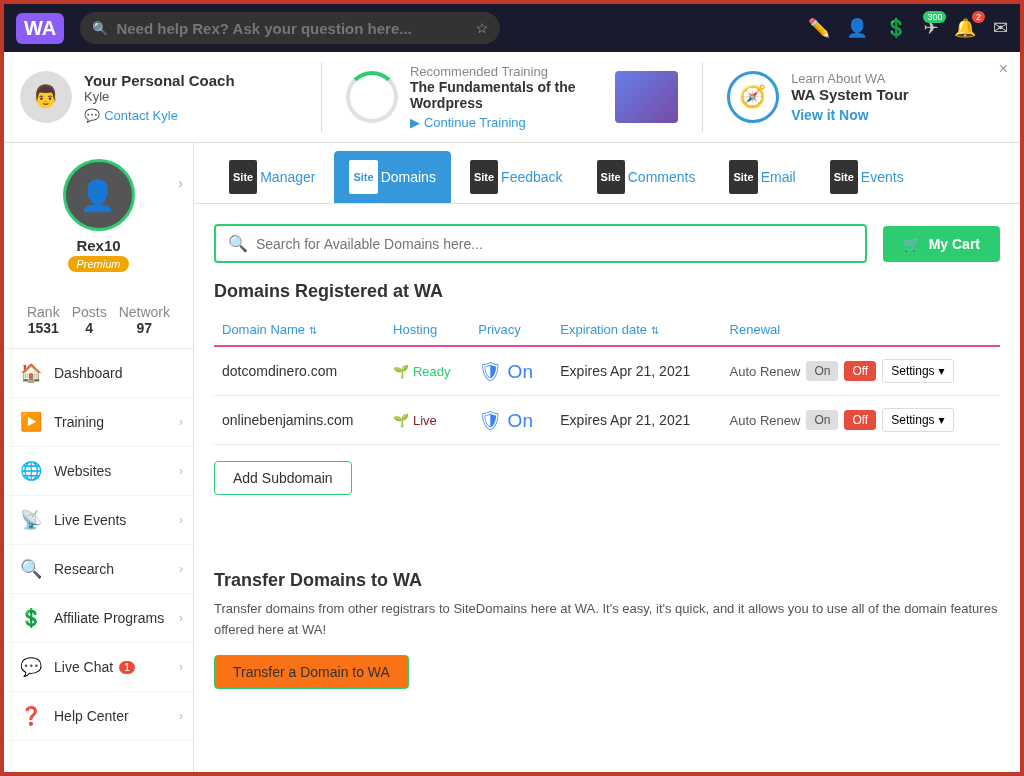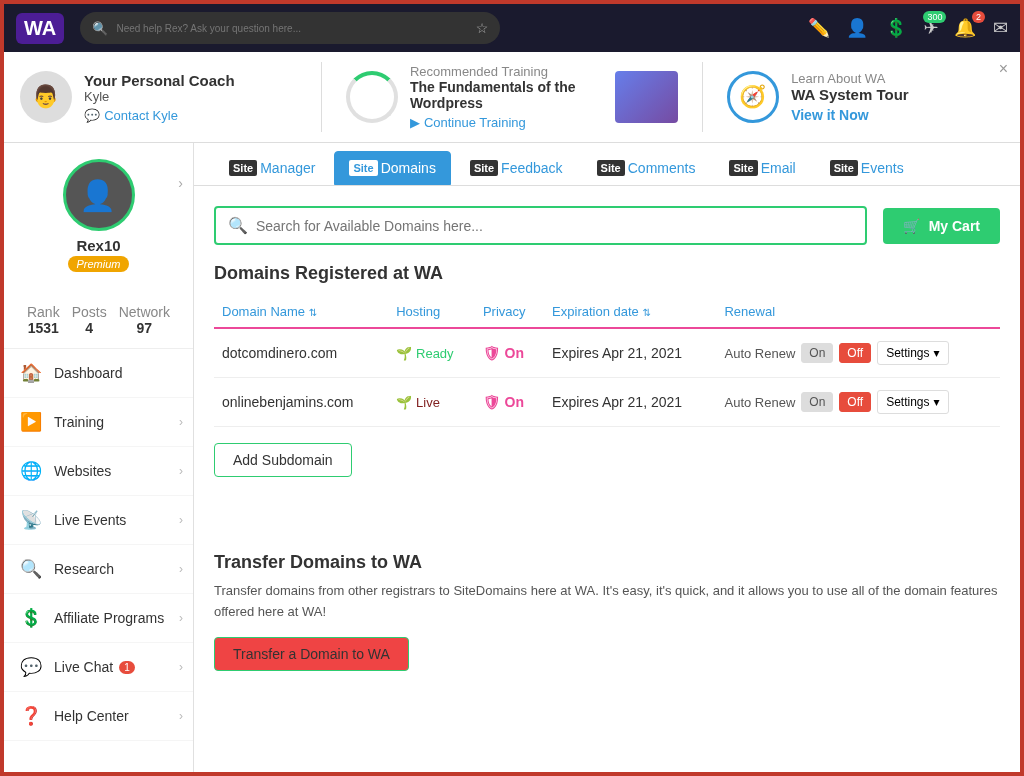--- a/index.html
+++ b/index.html
@@ -1,23 +1,23 @@
 <!DOCTYPE html>
 <html><head>
   <meta charset="utf-8">
   <style>
     * { box-sizing: border-box; margin: 0; padding: 0; }
     body { font-family: Arial, sans-serif; background: #555; display: flex; justify-content: center; align-items: center; min-height: 100vh; }
     .outer-frame { width: 1024px; height: 776px; border: 4px solid #c0392b; background: #fff; display: flex; flex-direction: column; overflow: hidden; }
 
     
     .top-nav { background: #1a1a2e; display: flex; align-items: center; padding: 0 12px; height: 48px; flex-shrink: 0; }
-    .wa-logo { color: #fff; font-weight: bold; font-size: 20px; margin-right: 16px; background: #4c1d95; border-radius: 6px; padding: 4px 8px; }
+    .wa-logo { color: #fff; font-weight: bold; font-size: 20px; margin-right: 16px; background: #8b5cf6; border-radius: 6px; padding: 4px 8px; }
     .search-bar { flex: 1; max-width: 420px; background: #333; border-radius: 20px; display: flex; align-items: center; padding: 0 12px; height: 32px; }
-    .search-bar input { background: transparent; border: none; outline: none; color: #aaa; font-size: 10px; width: 100%; }
+    .search-bar input { background: transparent; border: none; outline: none; color: #aaa; font-size: 15px; width: 100%; font-weight: bold; }
     .search-bar .search-icon { color: #aaa; margin-right: 8px; font-size: 13px; }
     .star-icon { color: #aaa; margin-left: 8px; font-size: 14px; }
     .nav-icons { display: flex; align-items: center; gap: 16px; margin-left: auto; }
     .nav-icon { color: #ccc; font-size: 18px; position: relative; cursor: pointer; }
     .badge { position: absolute; top: -6px; right: -8px; background: #2ecc71; color: #fff; font-size: 9px; border-radius: 8px; padding: 1px 4px; }
     .badge.red { background: #e74c3c; }
 
     
     .promo-banner { background: #fff; border-bottom: 1px solid #ddd; display: flex; align-items: center; padding: 10px 16px; gap: 24px; position: relative; flex-shrink: 0; }
     .promo-close { position: absolute; top: 8px; right: 12px; color: #999; cursor: pointer; font-size: 16px; }
@@ -59,21 +59,21 @@
     .nav-item .nav-label { font-size: 14px; color: #333; }
     .nav-item .nav-arrow { position: absolute; right: 10px; color: #bbb; font-size: 12px; }
     .nav-badge { background: #e74c3c; color: #fff; border-radius: 10px; font-size: 10px; padding: 1px 5px; margin-left: 6px; }
 
     
     .right-content { flex: 1; overflow-y: auto; padding: 0; }
 
     
     .tabs-bar { display: flex; align-items: center; border-bottom: 1px solid #ddd; padding: 0 20px; background: #fff; gap: 4px; padding-top: 8px; }
     .tab { display: flex; align-items: center; padding: 8px 14px; cursor: pointer; border-radius: 4px 4px 0 0; font-size: 14px; border: 1px solid transparent; }
-    .tab .site-label { background: #333; color: #fff; font-size: 11px; padding: 2px 4px; border-radius: 2px; margin-right: 3px; font-weight: bold; }
+    .tab .site-label { background: #333; color: #fff; font-size: 11px; padding: 11px 4px; border-radius: 2px; margin-right: 3px; font-weight: bold; }
     .tab .tab-name { color: #3498db; }
     .tab.active { background: #3498db; border-color: #3498db; }
     .tab.active .site-label { background: #fff; color: #3498db; }
     .tab.active .tab-name { color: #fff; }
 
     
     .search-area { padding: 20px 20px 10px; display: flex; align-items: center; gap: 16px; }
     .domain-search { flex: 1; display: flex; align-items: center; border: 2px solid #2ecc71; border-radius: 4px; padding: 8px 12px; }
     .domain-search input { border: none; outline: none; font-size: 14px; color: #888; width: 100%; }
     .domain-search .search-ico { color: #2ecc71; margin-right: 8px; }
@@ -83,37 +83,37 @@
     .section-title { font-size: 18px; font-weight: bold; color: #333; padding: 8px 20px 12px; }
     .table-container { padding: 0 20px; }
     .domains-table { width: 100%; border-collapse: collapse; }
     .domains-table thead tr th { font-size: 13px; color: #3498db; font-weight: normal; padding: 8px 8px; border-bottom: 2px solid #ec4899; text-align: left; }
     .domains-table thead tr th.sortable { cursor: pointer; }
     .domains-table thead tr th .sort-icon { font-size: 10px; }
     .domains-table tbody tr { border-bottom: 1px solid #eee; }
     .domains-table tbody tr td { padding: 12px 8px; font-size: 14px; color: #333; vertical-align: middle; }
     .status-ready { color: #2ecc71; font-size: 13px; display: flex; align-items: center; gap: 4px; }
     .status-live { color: #7f1d1d; font-size: 13px; display: flex; align-items: center; gap: 4px; }
-    .privacy-on { color: #ec4899; font-size: 14px; display: flex; align-items: center; gap: 4px; font-weight: bold; }
+    .privacy-on { color: #3b82f6; font-size: 19px; display: flex; align-items: center; gap: 4px; }
     .auto-renew { display: flex; align-items: center; gap: 6px; font-size: 13px; color: #555; }
     .toggle-btn { padding: 2px 7px; border-radius: 3px; font-size: 12px; cursor: pointer; border: 1px solid #ddd; }
     .toggle-on { background: #ddd; color: #555; }
     .toggle-on-green { background: #2ecc71; color: #fff; border-color: #2ecc71; }
     .toggle-off { background: #e74c3c; color: #fff; border-color: #e74c3c; }
     .settings-btn { background: #fff; border: 1px solid #ddd; padding: 4px 8px; border-radius: 3px; font-size: 12px; cursor: pointer; display: flex; align-items: center; gap: 4px; }
 
     
     .subdomain-area { padding: 16px 20px; }
     .add-subdomain-btn { background: #fff; border: 1px solid #2ecc71; color: #333; padding: 8px 18px; border-radius: 4px; font-size: 14px; cursor: pointer; }
 
     
     .transfer-section { padding: 16px 20px 20px; }
     .transfer-title { font-size: 18px; font-weight: bold; color: #333; margin-bottom: 8px; margin-top: 43px; }
     .transfer-desc { font-size: 13px; color: #555; line-height: 1.6; margin-bottom: 14px; }
-    .transfer-btn { background: #ef4444; border: 1px solid #2ecc71; color: #333; padding: 8px 18px; border-radius: 4px; font-size: 14px; cursor: pointer; }
+    .transfer-btn { background: #f97316; border: 1px solid #2ecc71; color: #333; padding: 8px 18px; border-radius: 4px; font-size: 14px; cursor: pointer; }
   </style>
 </head>
 <body>
 
 <div class="outer-frame">
 
   <div class="top-nav">
     <div class="wa-logo">WA</div>
     <div class="search-bar">
       <span class="search-icon">🔍</span>

